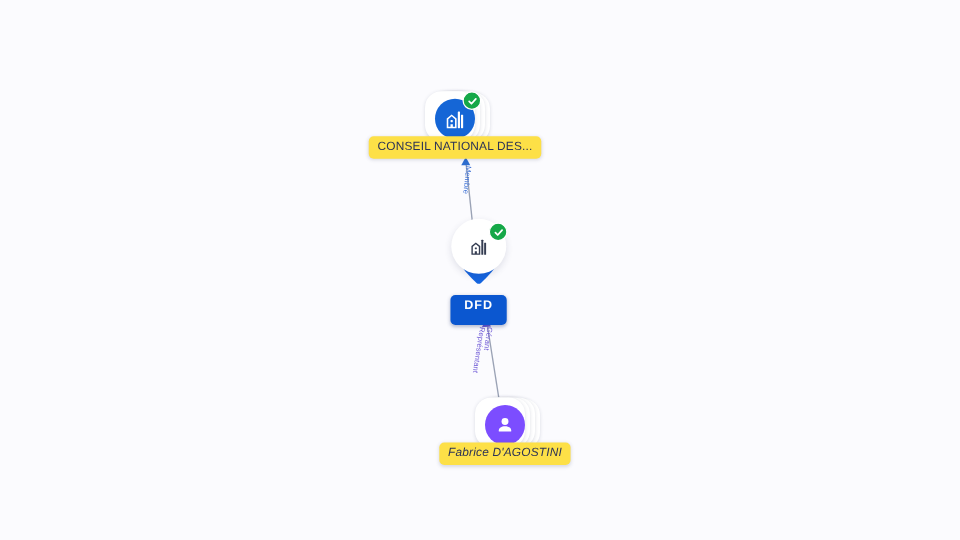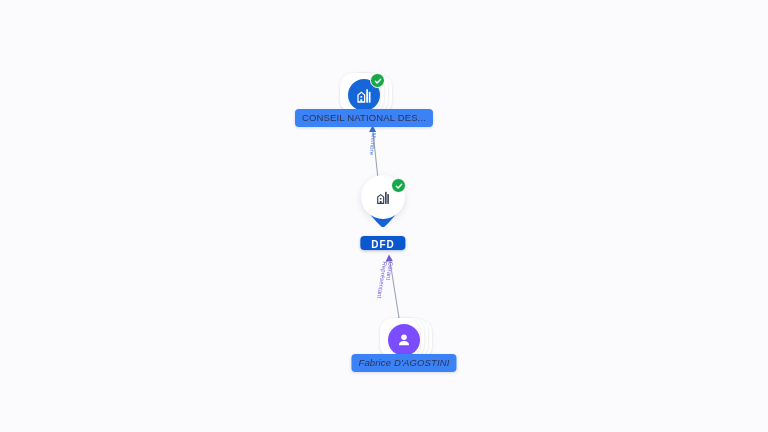--- a/index.html
+++ b/index.html
@@ -103,36 +103,36 @@
     border-radius: 50%;
     background: #ffffff;
     box-shadow: 0 2px 6px rgba(40,50,90,0.14);
   }
 
   
   .node-label {
     position: absolute;
     transform: translateX(-50%);
     white-space: nowrap;
-    background: #3b82f6;
+    background: #fde047;
     border-radius: 4px;
     padding: 3px 7px 4px 7px;
     font-size: 9.5px;
     letter-spacing: 0.15px;
     color: #2c3356;
     box-shadow: 0 1px 3px rgba(40,50,90,0.17);
   }
 
   .badge-label {
     position: absolute;
     transform: translateX(-50%);
     white-space: nowrap;
     background: #0b57d0;
     border-radius: 4px;
-    padding: 3px 11px 0 11px;
+    padding: 3px 11px 10px 11px;
     font-size: 10px;
     font-weight: bold;
     letter-spacing: 0.9px;
     color: #ffffff;
     box-shadow: 0 1px 3px rgba(20,40,100,0.30);
   }
 
   
   .edge-label {
     position: absolute;

